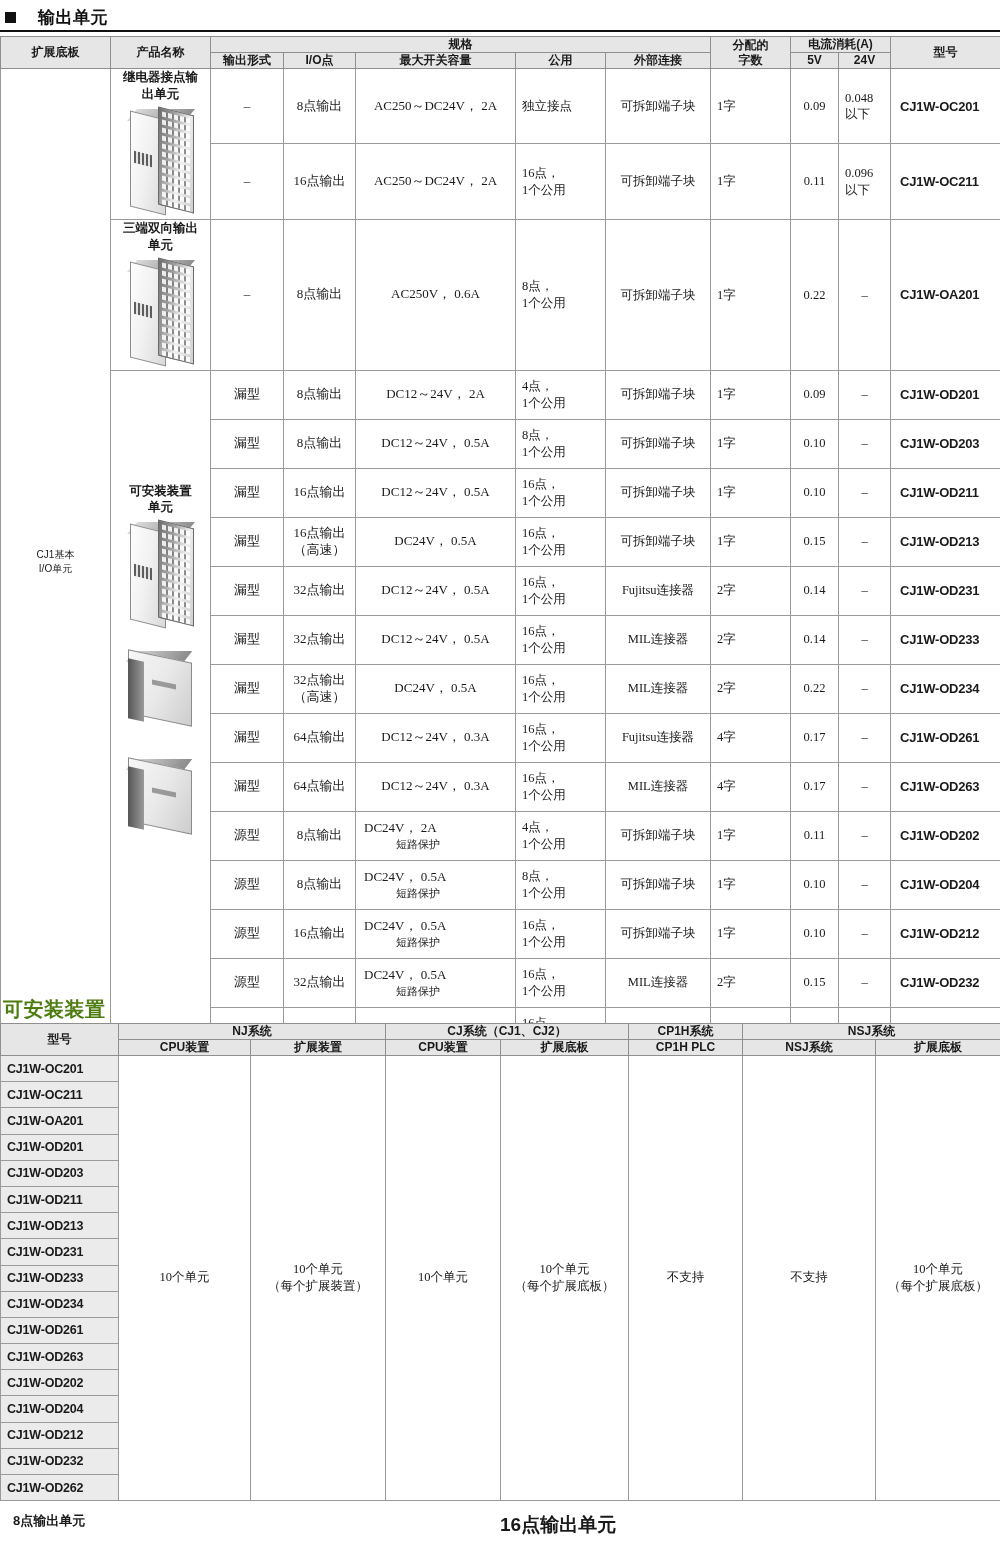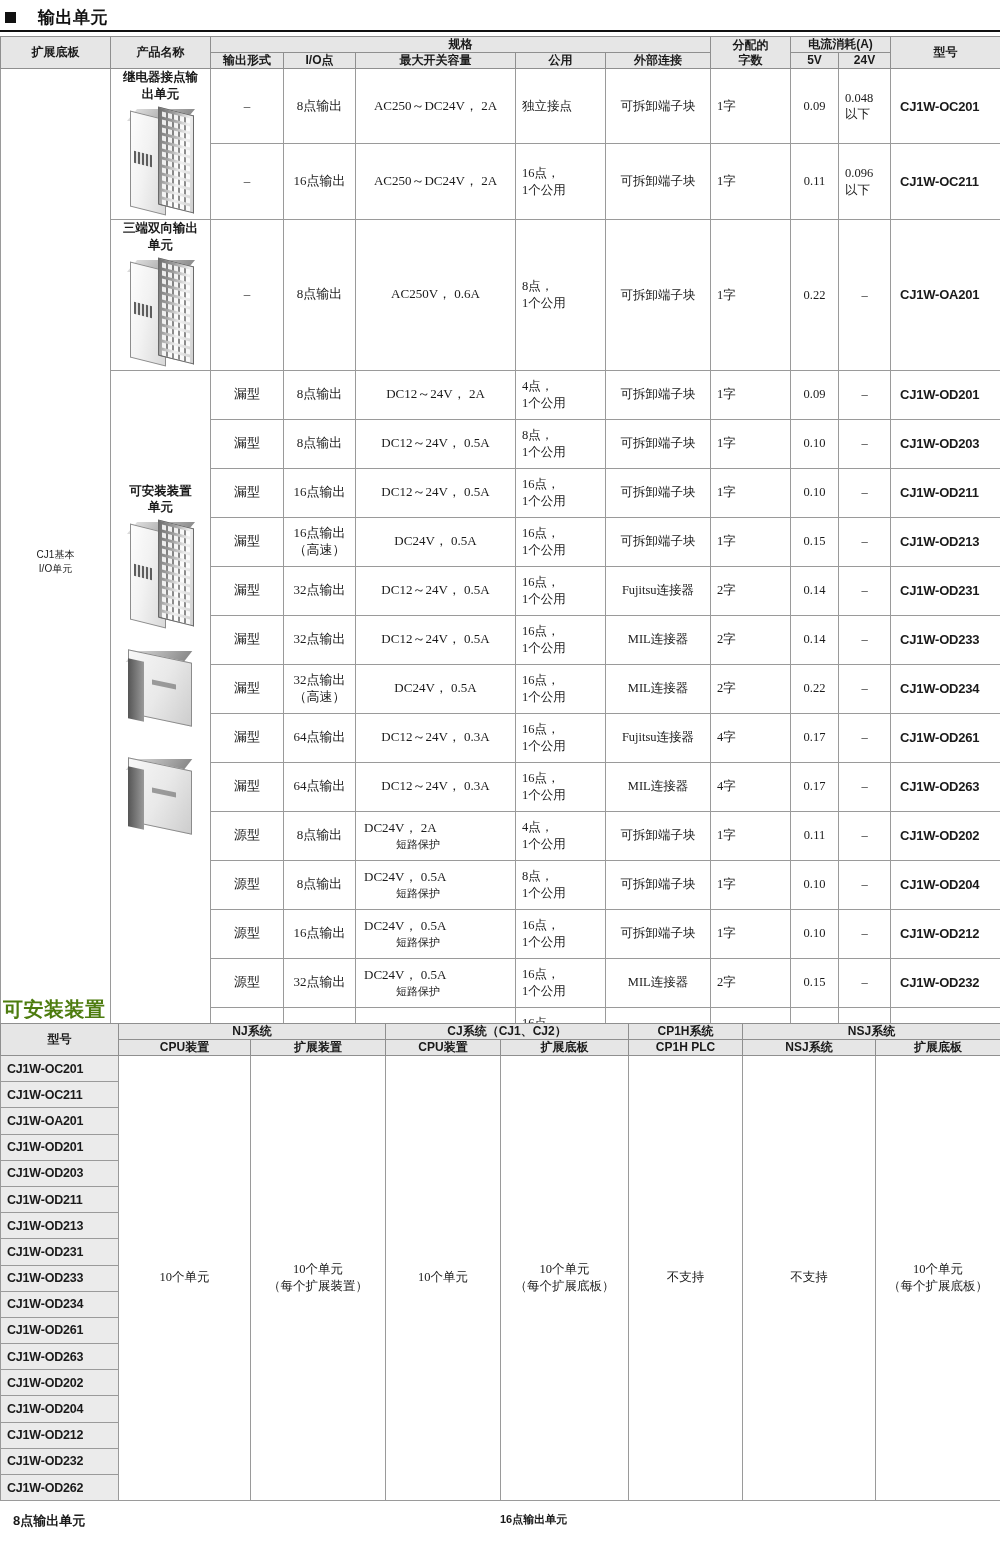--- a/index.html
+++ b/index.html
@@ -645,15 +645,15 @@
           </tr>
     </tbody>
   </table>
   </div>
 
   <div style="position:absolute;left:5px;top:1555px;" class="sect-h">
     <span class="bullet"></span>
     <span>输出单元的位分配</span>
   </div>
   <div style="position:absolute;left:5px;top:1512px;font-size:13px;font-weight:bold;margin-left:8px;">8点输出单元</div>
-  <div style="position:absolute;left:500px;top:1512px;font-size:11px;font-weight:bold;">16点输出单元</div>
+  <div style="position:absolute;left:500px;top:1512px;font-size:19px;font-weight:bold;">16点输出单元</div>
 
 </div>
 
 </body></html>

